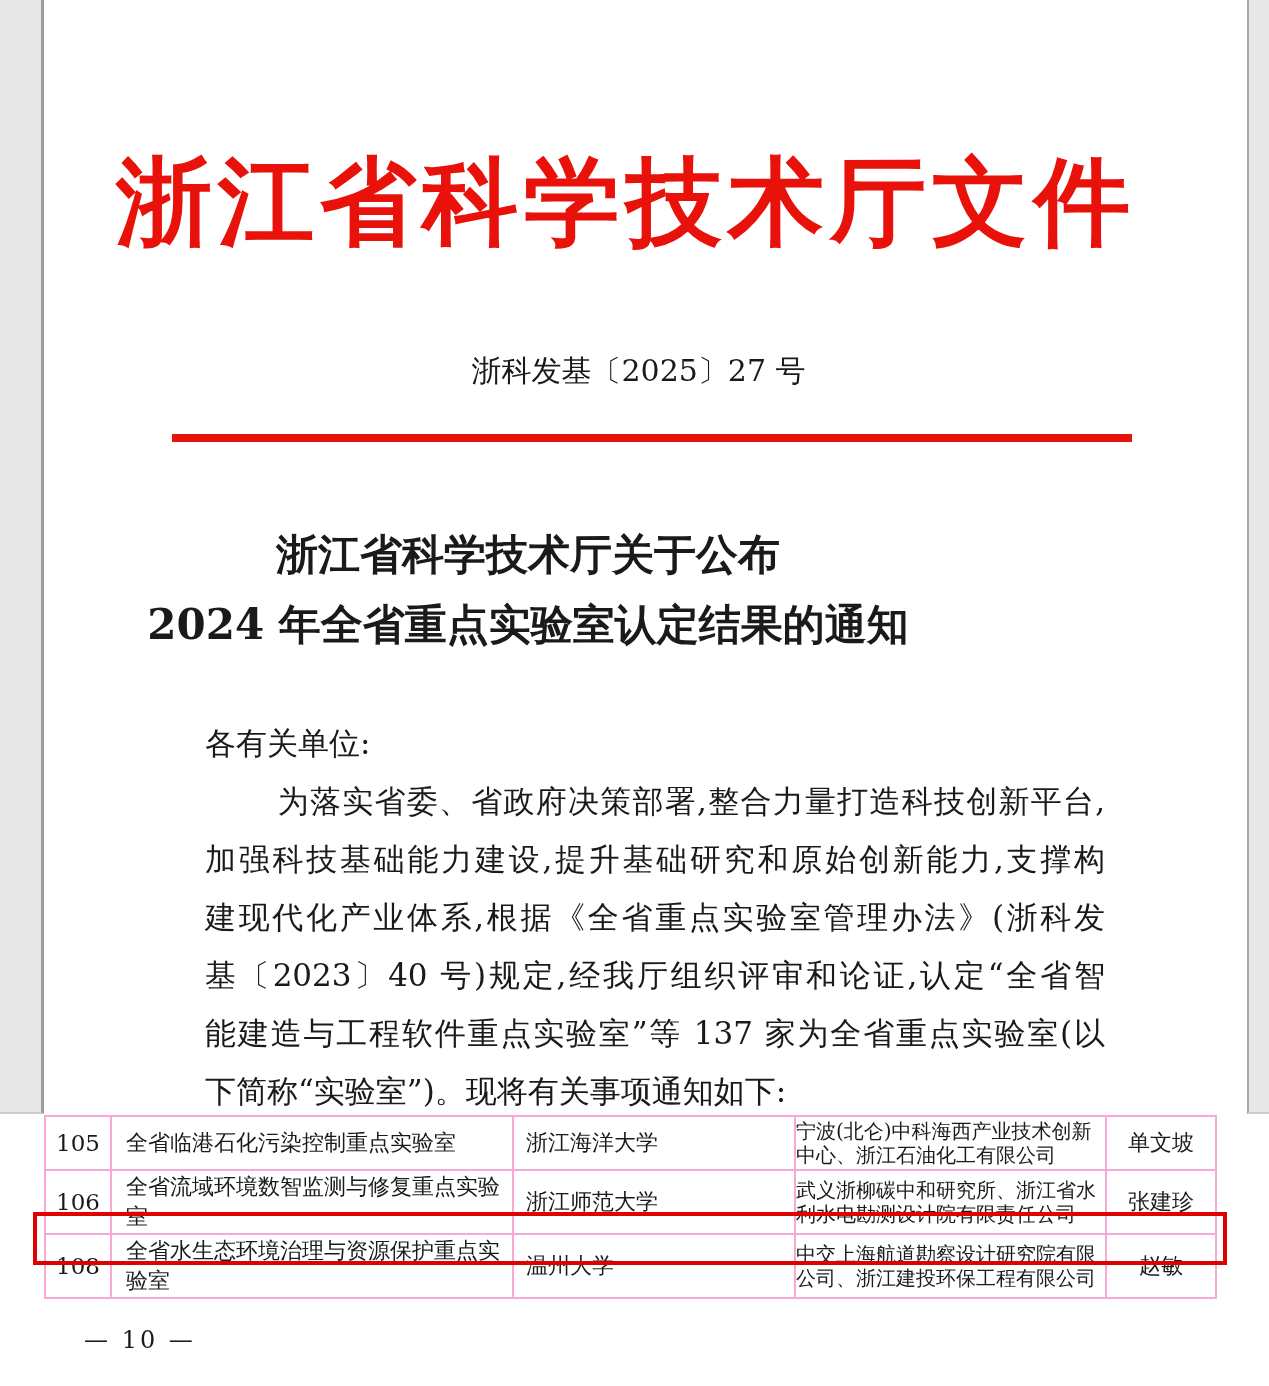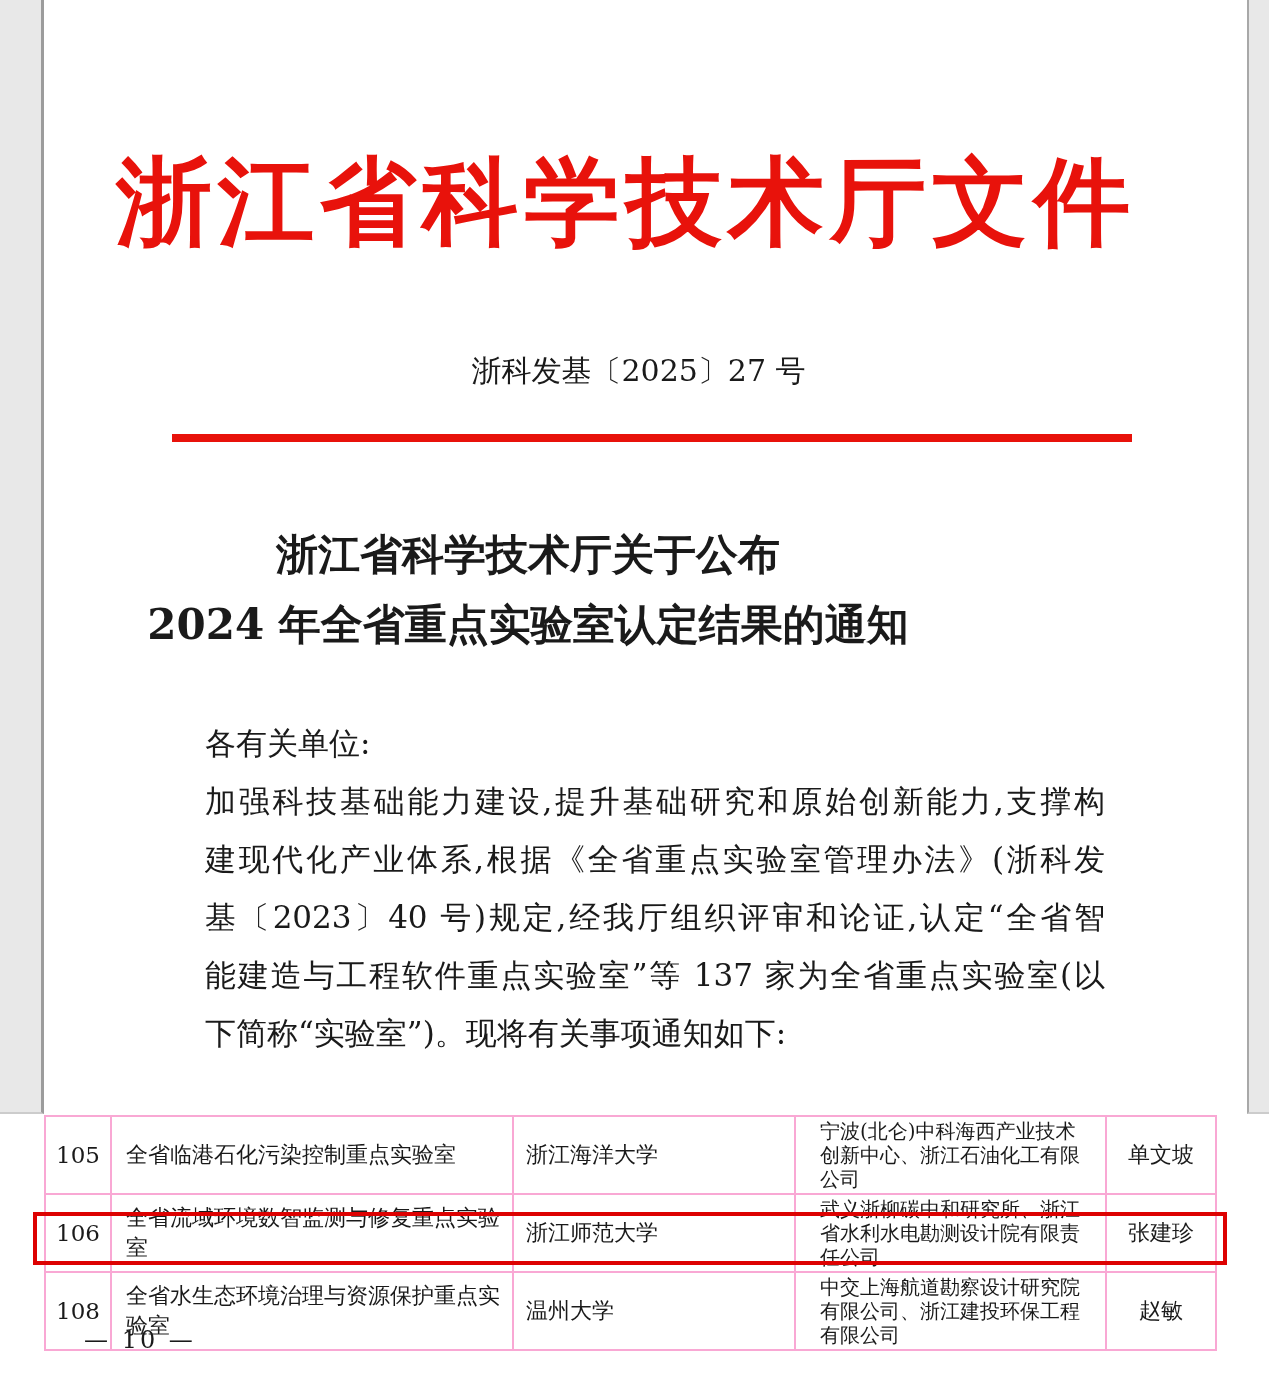--- a/index.html
+++ b/index.html
@@ -58,21 +58,21 @@
     border:2px solid #f9a8d4; vertical-align:middle;
     font-size:22px; overflow:hidden;
   }
   #results-table tr:nth-child(1) { height:50px; }
   #results-table tr:nth-child(2) { height:52px; }
   #results-table tr:nth-child(3) { height:48px; }
   #results-table tr:nth-child(4) { height:47px; }
   #results-table td:nth-child(1) { text-align:center; font-size:23px; }
   #results-table td:nth-child(2) { padding-left:14px; }
   #results-table td:nth-child(3) { padding-left:12px; }
-  #results-table td:nth-child(4) { font-size:20px; line-height:24px; padding:2px 24px; }
+  #results-table td:nth-child(4) { font-size:20px; line-height:24px; padding:2px 0; }
   #results-table td:nth-child(5) { text-align:center; }
 
   
   .highlight-box {
     position:absolute; left:33px; top:1212px; width:1194px; height:53px;
     border:4px solid #dd0101; box-sizing:border-box; background:transparent;
   }
 
   .footer-page-number {
     position:absolute; left:84px; top:1326px;
@@ -91,20 +91,21 @@
 
 <div class="red-rule"></div>
 
 <div class="notice-title" id="notice-line1">浙江省科学技术厅关于公布</div>
 
 <div class="notice-title" id="notice-line2">2024 年全省重点实验室认定结果的通知</div>
 
 <div class="salutation">各有关单位:</div>
 
 <div class="body-par">
+    <div class="body-line indent fill">为落实省委、省政府决策部署,整合力量打造科技创新平台,</div>
     <div class="body-line fill">加强科技基础能力建设,提升基础研究和原始创新能力,支撑构</div>
     <div class="body-line fill">建现代化产业体系,根据《全省重点实验室管理办法》(浙科发</div>
     <div class="body-line fill">基〔2023〕40 号)规定,经我厅组织评审和论证,认定“全省智</div>
     <div class="body-line fill">能建造与工程软件重点实验室”等 137 家为全省重点实验室(以</div>
     <div class="body-line">下简称“实验室”)。现将有关事项通知如下:</div>
   </div>
 
 <table id="results-table">
   <colgroup>
     <col style="width:66px">

